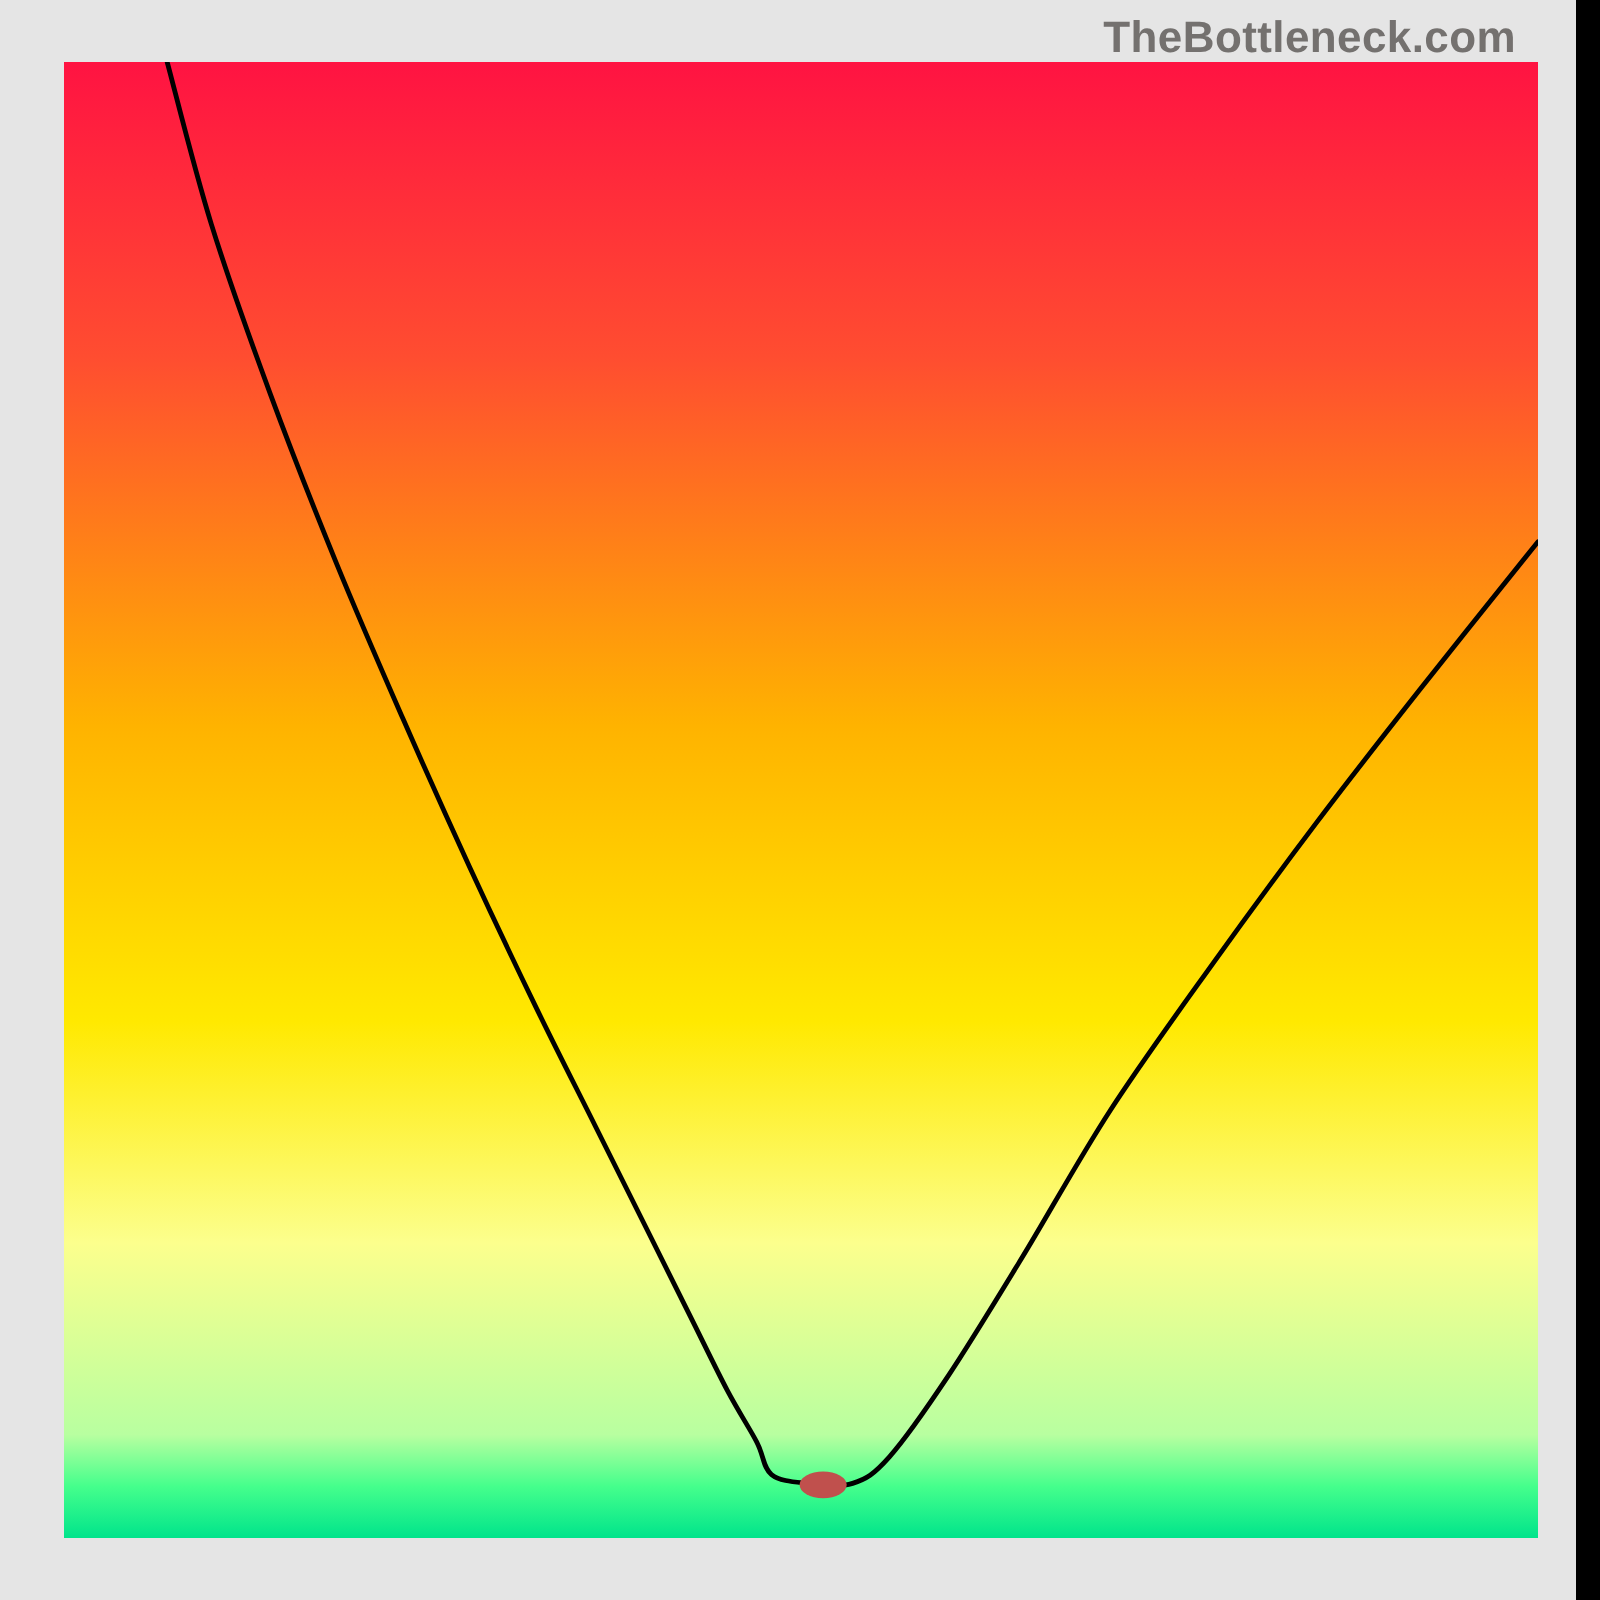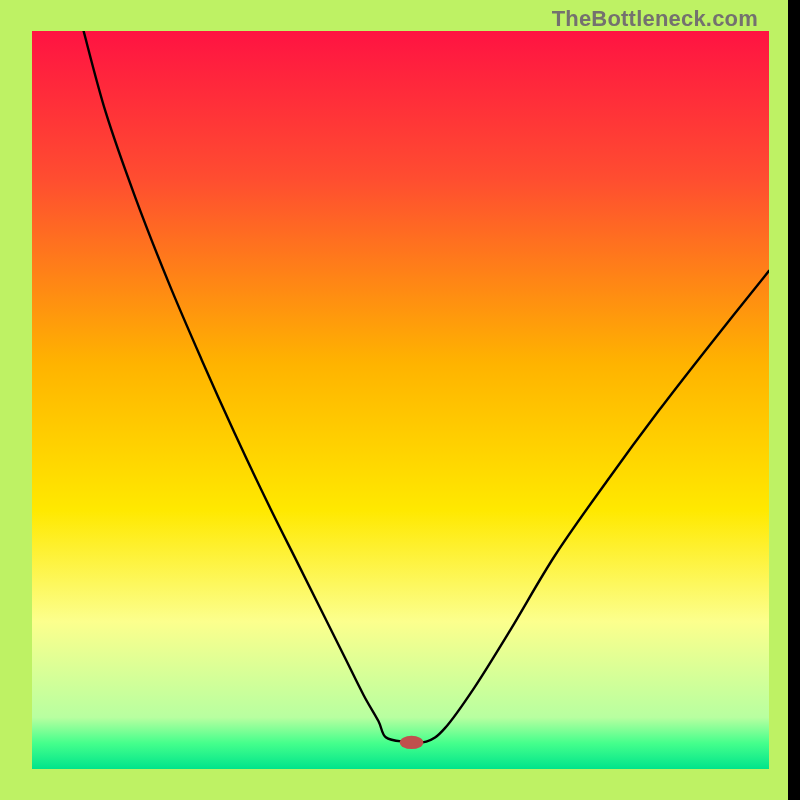--- a/index.html
+++ b/index.html
@@ -7,21 +7,21 @@
     padding: 0;
     width: 800px;
     height: 800px;
     background: #000;
     overflow: hidden;
   }
   .stage {
     position: relative;
     width: 788px;
     height: 800px;
-    background: #bef264;
+    background: #e5e5e5;
   }
   .plot-area {
     position: absolute;
     left: 32px;
     top: 31px;
     width: 737px;
     height: 738px;
     overflow: hidden;
   }
   .watermark {

